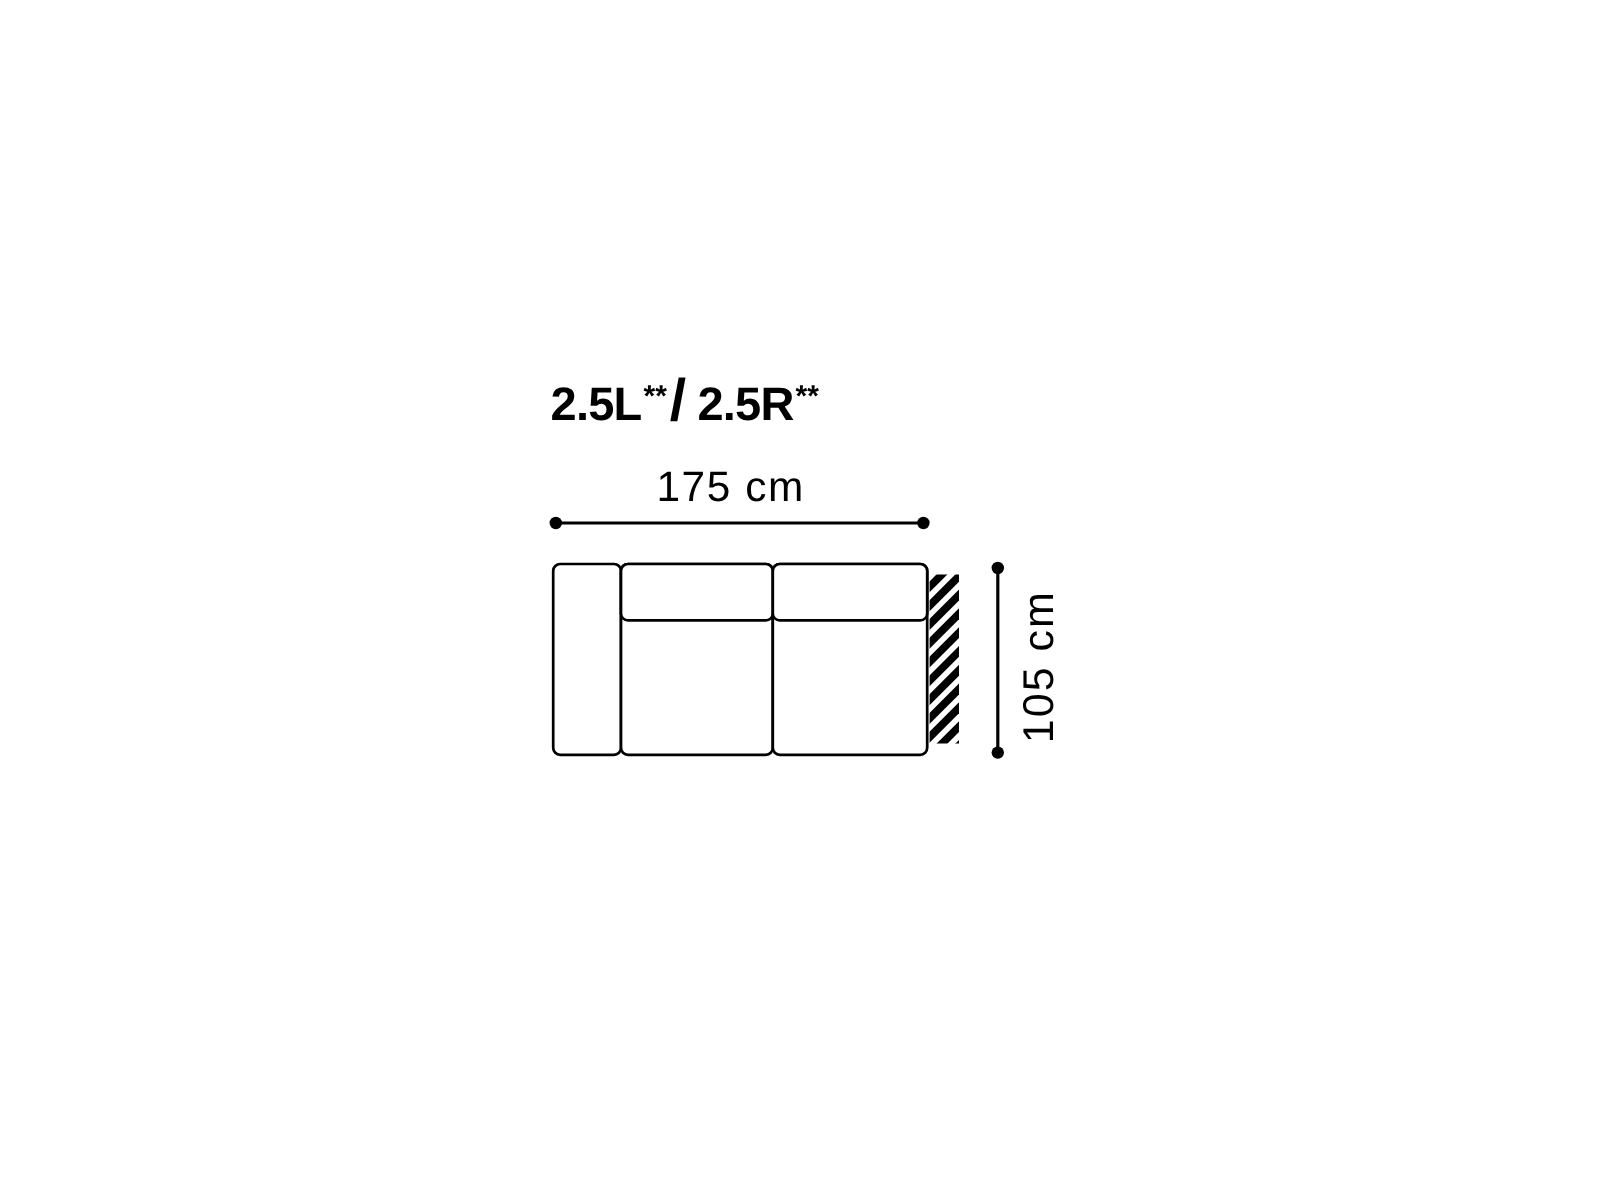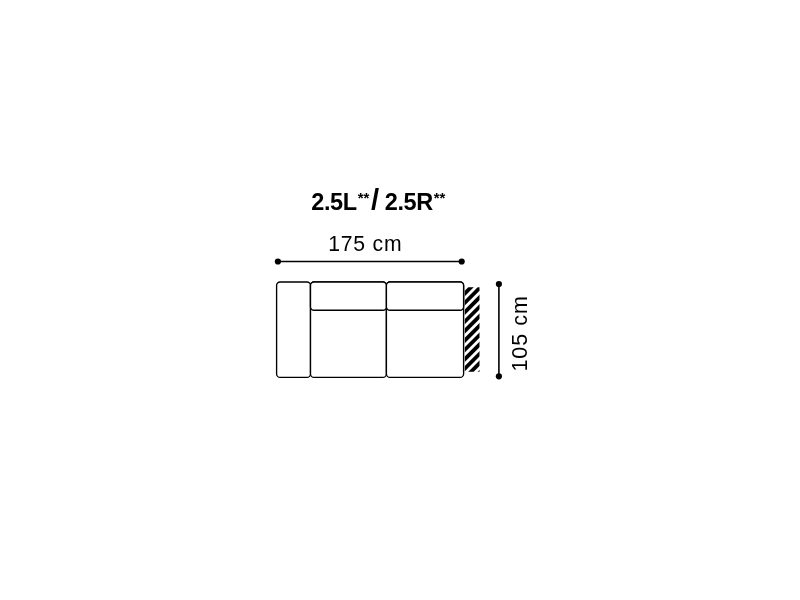--- a/index.html
+++ b/index.html
@@ -1,17 +1,17 @@
 <!DOCTYPE html>
 <html><head>
 <meta charset="utf-8">
 <style>
   html,body{margin:0;padding:0;background:#fff;width:800px;height:600px;overflow:hidden;}
   .stage{position:relative;width:800px;height:600px;font-family:"Liberation Sans",sans-serif;}
-  .title{position:absolute;left:275.3px;top:188.7px;font-weight:bold;font-size:23.5px;color:#000;white-space:nowrap;letter-spacing:-0.4px;margin-left:36px;}
+  .title{position:absolute;left:275.3px;top:188.7px;font-weight:bold;font-size:23.5px;color:#000;white-space:nowrap;letter-spacing:-0.4px;}
   .title .ast{font-size:15px;letter-spacing:0;position:relative;top:-7.2px;margin-left:1px;}
   .title .sl{margin-left:1.5px;margin-right:-0.5px;letter-spacing:0;font-size:29.4px;line-height:0;}
 </style>
 </head>
 <body>
 <div class="stage">
   <div class="title">2.5L<span class="ast">**</span><span class="sl">/</span> 2.5R<span class="ast">**</span></div>
   <svg width="800" height="600" viewBox="0 0 800 600" style="position:absolute;left:0;top:0">
     <defs>
       <clipPath id="bandclip">

